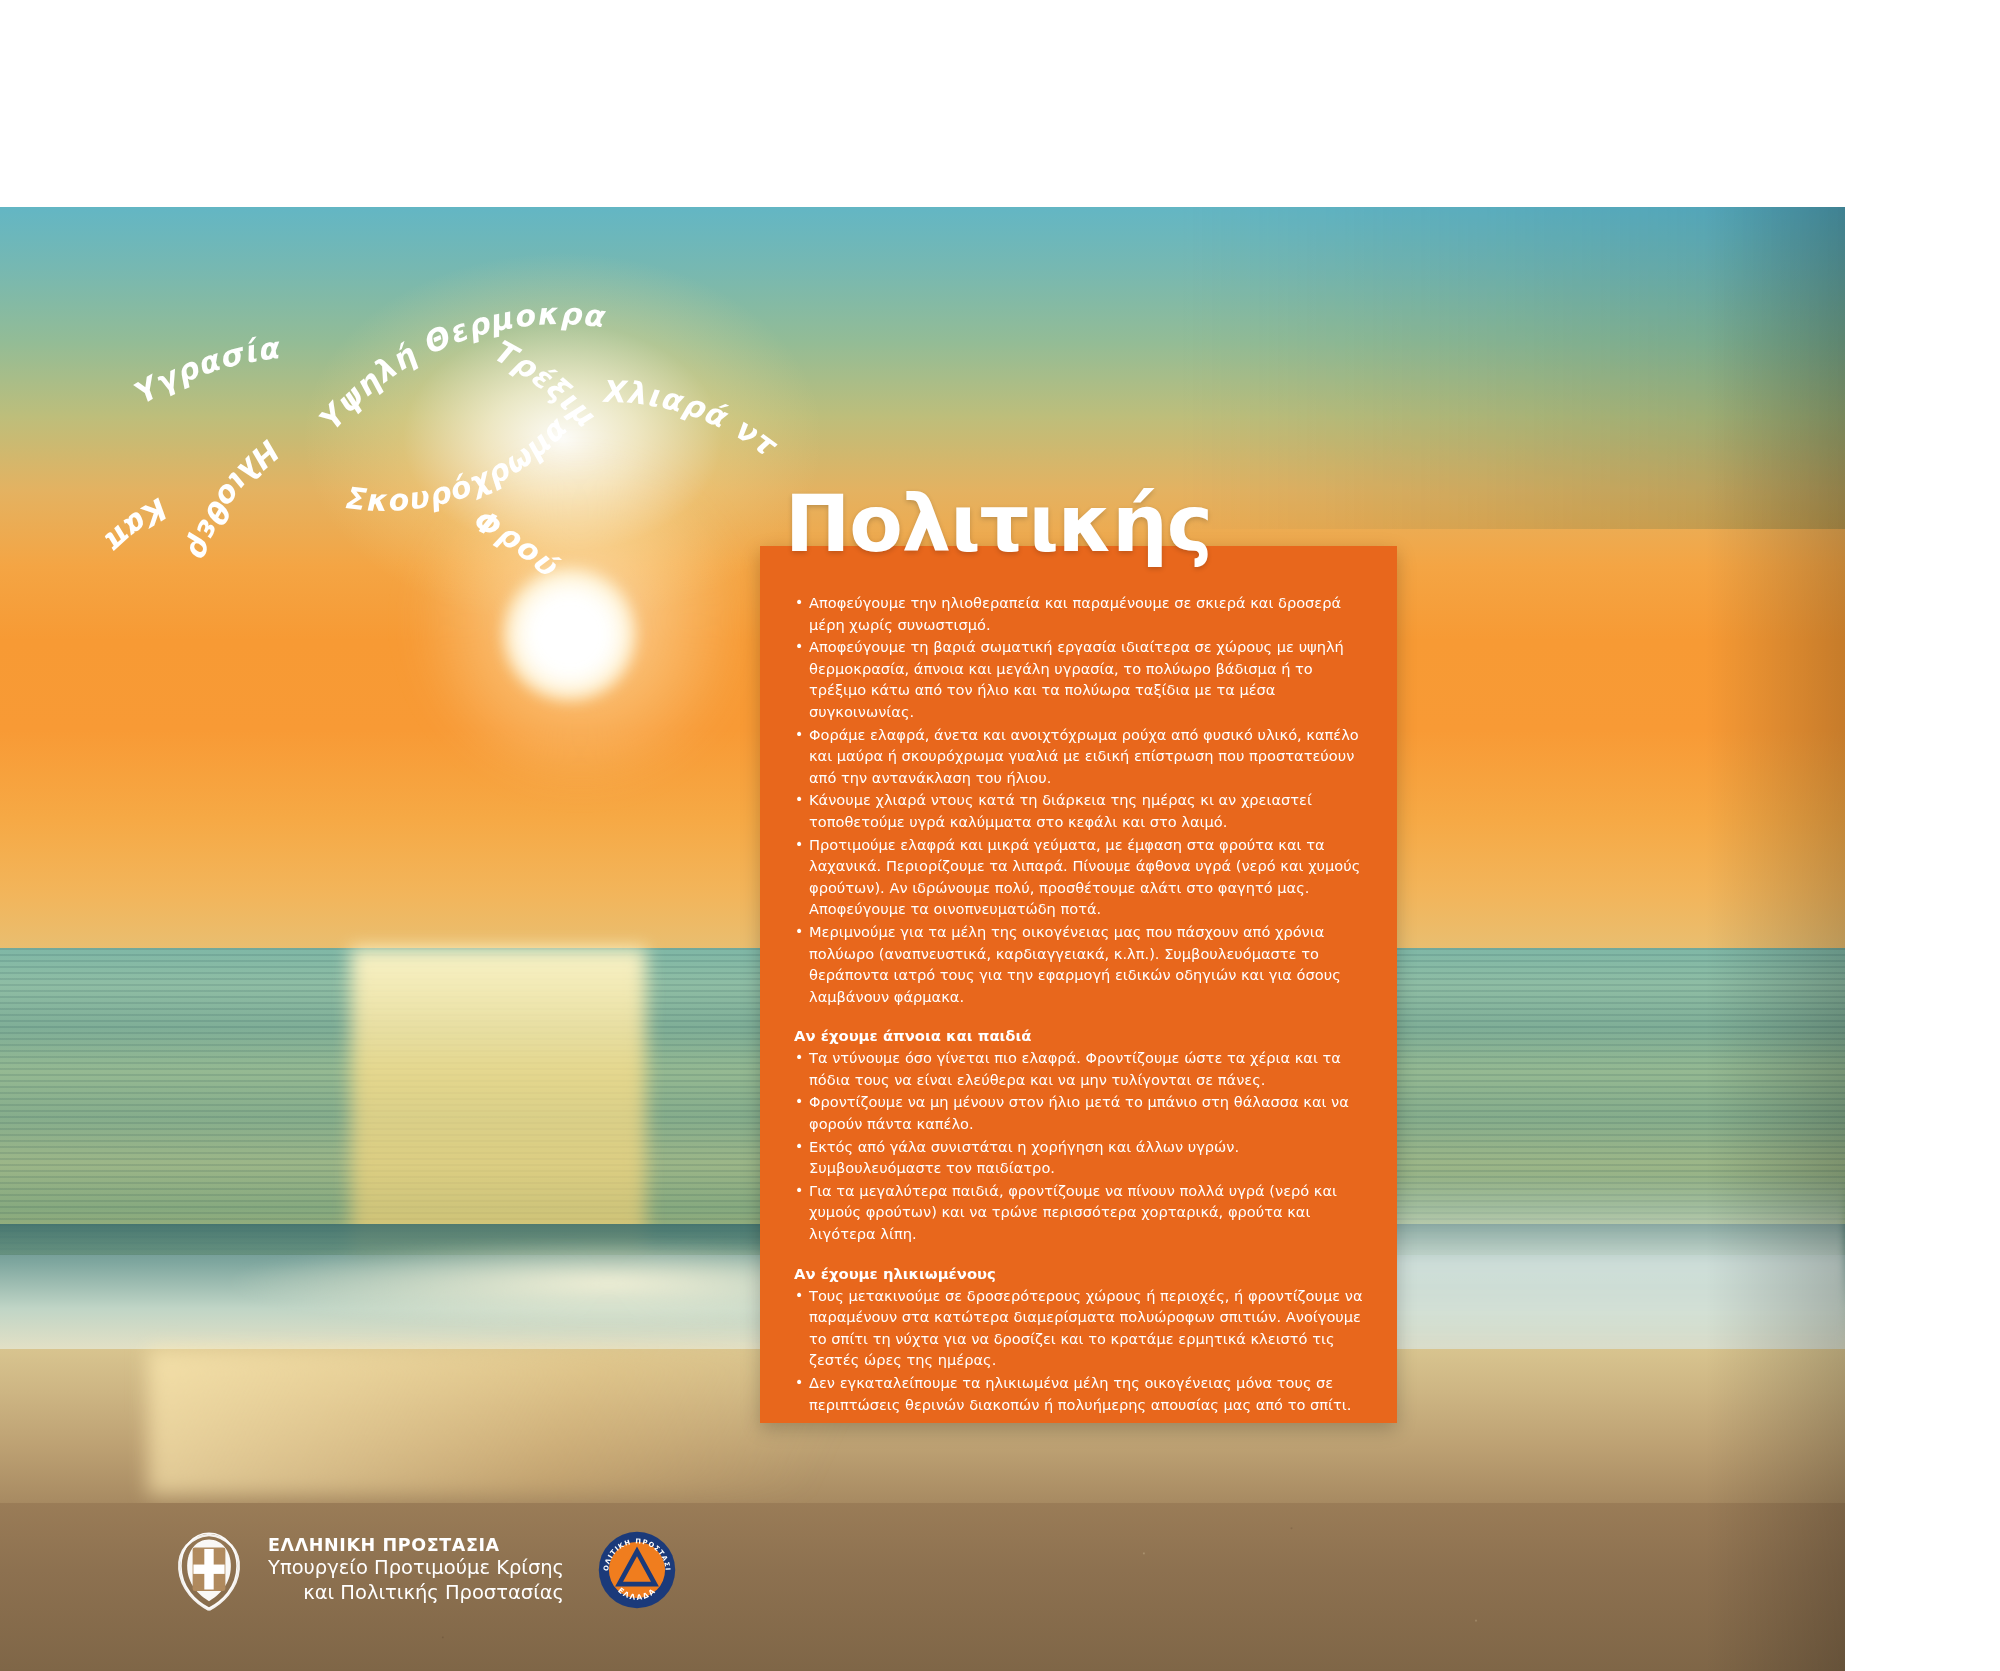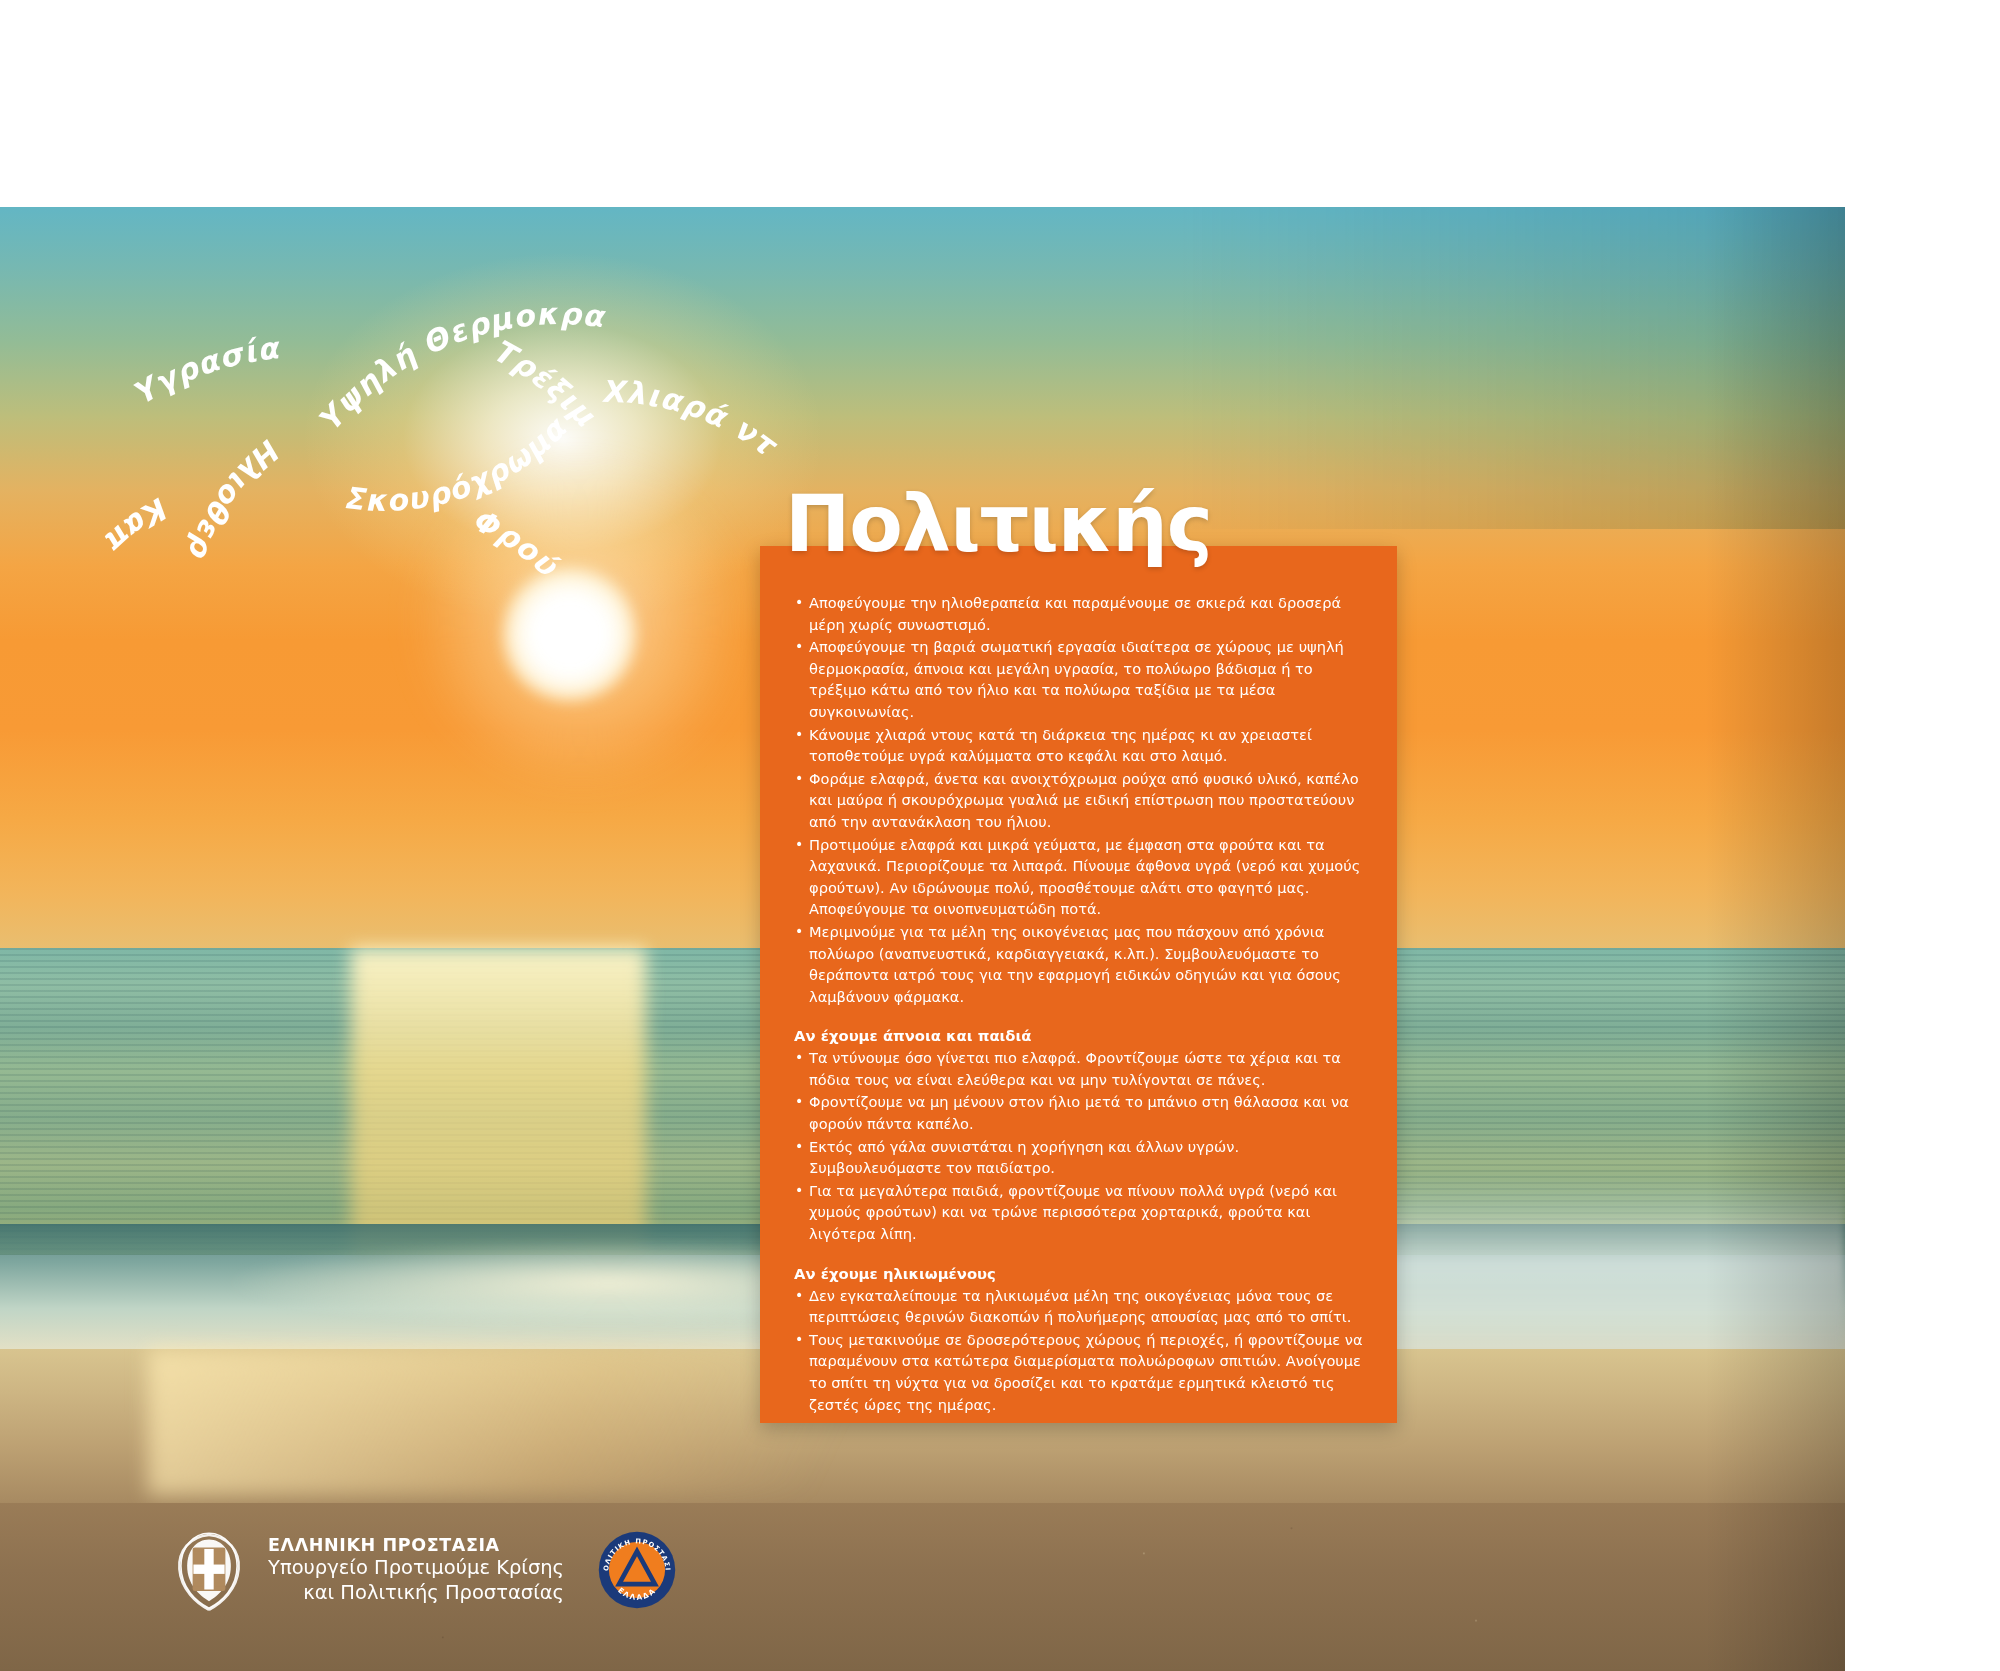--- a/index.html
+++ b/index.html
@@ -229,38 +229,38 @@
 
     <div id="title">Πολιτικής</div>
 
     <div class="poster-shadow"></div>
 
     <div id="panel">
 
       <ul class="list">
         <li>Αποφεύγουμε την ηλιοθεραπεία και παραμένουμε σε σκιερά και δροσερά μέρη χωρίς συνωστισμό.</li>
         <li>Αποφεύγουμε τη βαριά σωματική εργασία ιδιαίτερα σε χώρους με υψηλή θερμοκρασία, άπνοια και μεγάλη υγρασία, το πολύωρο βάδισμα ή το τρέξιμο κάτω από τον ήλιο και τα πολύωρα ταξίδια με τα μέσα συγκοινωνίας.</li>
+        <li>Φοράμε ελαφρά, άνετα και ανοιχτόχρωμα ρούχα από φυσικό υλικό, καπέλο και μαύρα ή σκουρόχρωμα γυαλιά με ειδική επίστρωση που προστατεύουν από την αντανάκλαση του ήλιου.</li>
         <li>Κάνουμε χλιαρά ντους κατά τη διάρκεια της ημέρας κι αν χρειαστεί τοποθετούμε υγρά καλύμματα στο κεφάλι και στο λαιμό.</li>
-        <li>Φοράμε ελαφρά, άνετα και ανοιχτόχρωμα ρούχα από φυσικό υλικό, καπέλο και μαύρα ή σκουρόχρωμα γυαλιά με ειδική επίστρωση που προστατεύουν από την αντανάκλαση του ήλιου.</li>
         <li>Προτιμούμε ελαφρά και μικρά γεύματα, με έμφαση στα φρούτα και τα λαχανικά. Περιορίζουμε τα λιπαρά. Πίνουμε άφθονα υγρά (νερό και χυμούς φρούτων). Αν ιδρώνουμε πολύ, προσθέτουμε αλάτι στο φαγητό μας. Αποφεύγουμε τα οινοπνευματώδη ποτά.</li>
         <li>Μεριμνούμε για τα μέλη της οικογένειας μας που πάσχουν από χρόνια πολύωρο (αναπνευστικά, καρδιαγγειακά, κ.λπ.). Συμβουλευόμαστε το θεράποντα ιατρό τους για την εφαρμογή ειδικών οδηγιών και για όσους λαμβάνουν φάρμακα.</li>
       </ul>
 
       <h3>Αν έχουμε άπνοια και παιδιά</h3>
       <ul class="list">
         <li>Τα ντύνουμε όσο γίνεται πιο ελαφρά. Φροντίζουμε ώστε τα χέρια και τα πόδια τους να είναι ελεύθερα και να μην τυλίγονται σε πάνες.</li>
         <li>Φροντίζουμε να μη μένουν στον ήλιο μετά το μπάνιο στη θάλασσα και να φορούν πάντα καπέλο.</li>
         <li>Εκτός από γάλα συνιστάται η χορήγηση και άλλων υγρών. Συμβουλευόμαστε τον παιδίατρο.</li>
         <li>Για τα μεγαλύτερα παιδιά, φροντίζουμε να πίνουν πολλά υγρά (νερό και χυμούς φρούτων) και να τρώνε περισσότερα χορταρικά, φρούτα και λιγότερα λίπη.</li>
       </ul>
 
       <h3>Αν έχουμε ηλικιωμένους</h3>
       <ul class="list">
+        <li>Τους μετακινούμε σε δροσερότερους χώρους ή περιοχές, ή φροντίζουμε να παραμένουν στα κατώτερα διαμερίσματα πολυώροφων σπιτιών. Ανοίγουμε το σπίτι τη νύχτα για να δροσίζει και το κρατάμε ερμητικά κλειστό τις ζεστές ώρες της ημέρας.</li>
         <li>Δεν εγκαταλείπουμε τα ηλικιωμένα μέλη της οικογένειας μόνα τους σε περιπτώσεις θερινών διακοπών ή πολυήμερης απουσίας μας από το σπίτι.</li>
-        <li>Τους μετακινούμε σε δροσερότερους χώρους ή περιοχές, ή φροντίζουμε να παραμένουν στα κατώτερα διαμερίσματα πολυώροφων σπιτιών. Ανοίγουμε το σπίτι τη νύχτα για να δροσίζει και το κρατάμε ερμητικά κλειστό τις ζεστές ώρες της ημέρας.</li>
       </ul>
 
     </div>
 
     <div id="footer">
 
       <svg class="coat" viewBox="0 0 100 110">
         <g fill="none" stroke="#ffffff" stroke-width="2">
           <path d="M50 8 C30 8 14 26 14 50 C14 78 34 96 50 104 C66 96 86 78 86 50 C86 26 70 8 50 8 Z" opacity=".95"></path>
         </g>

